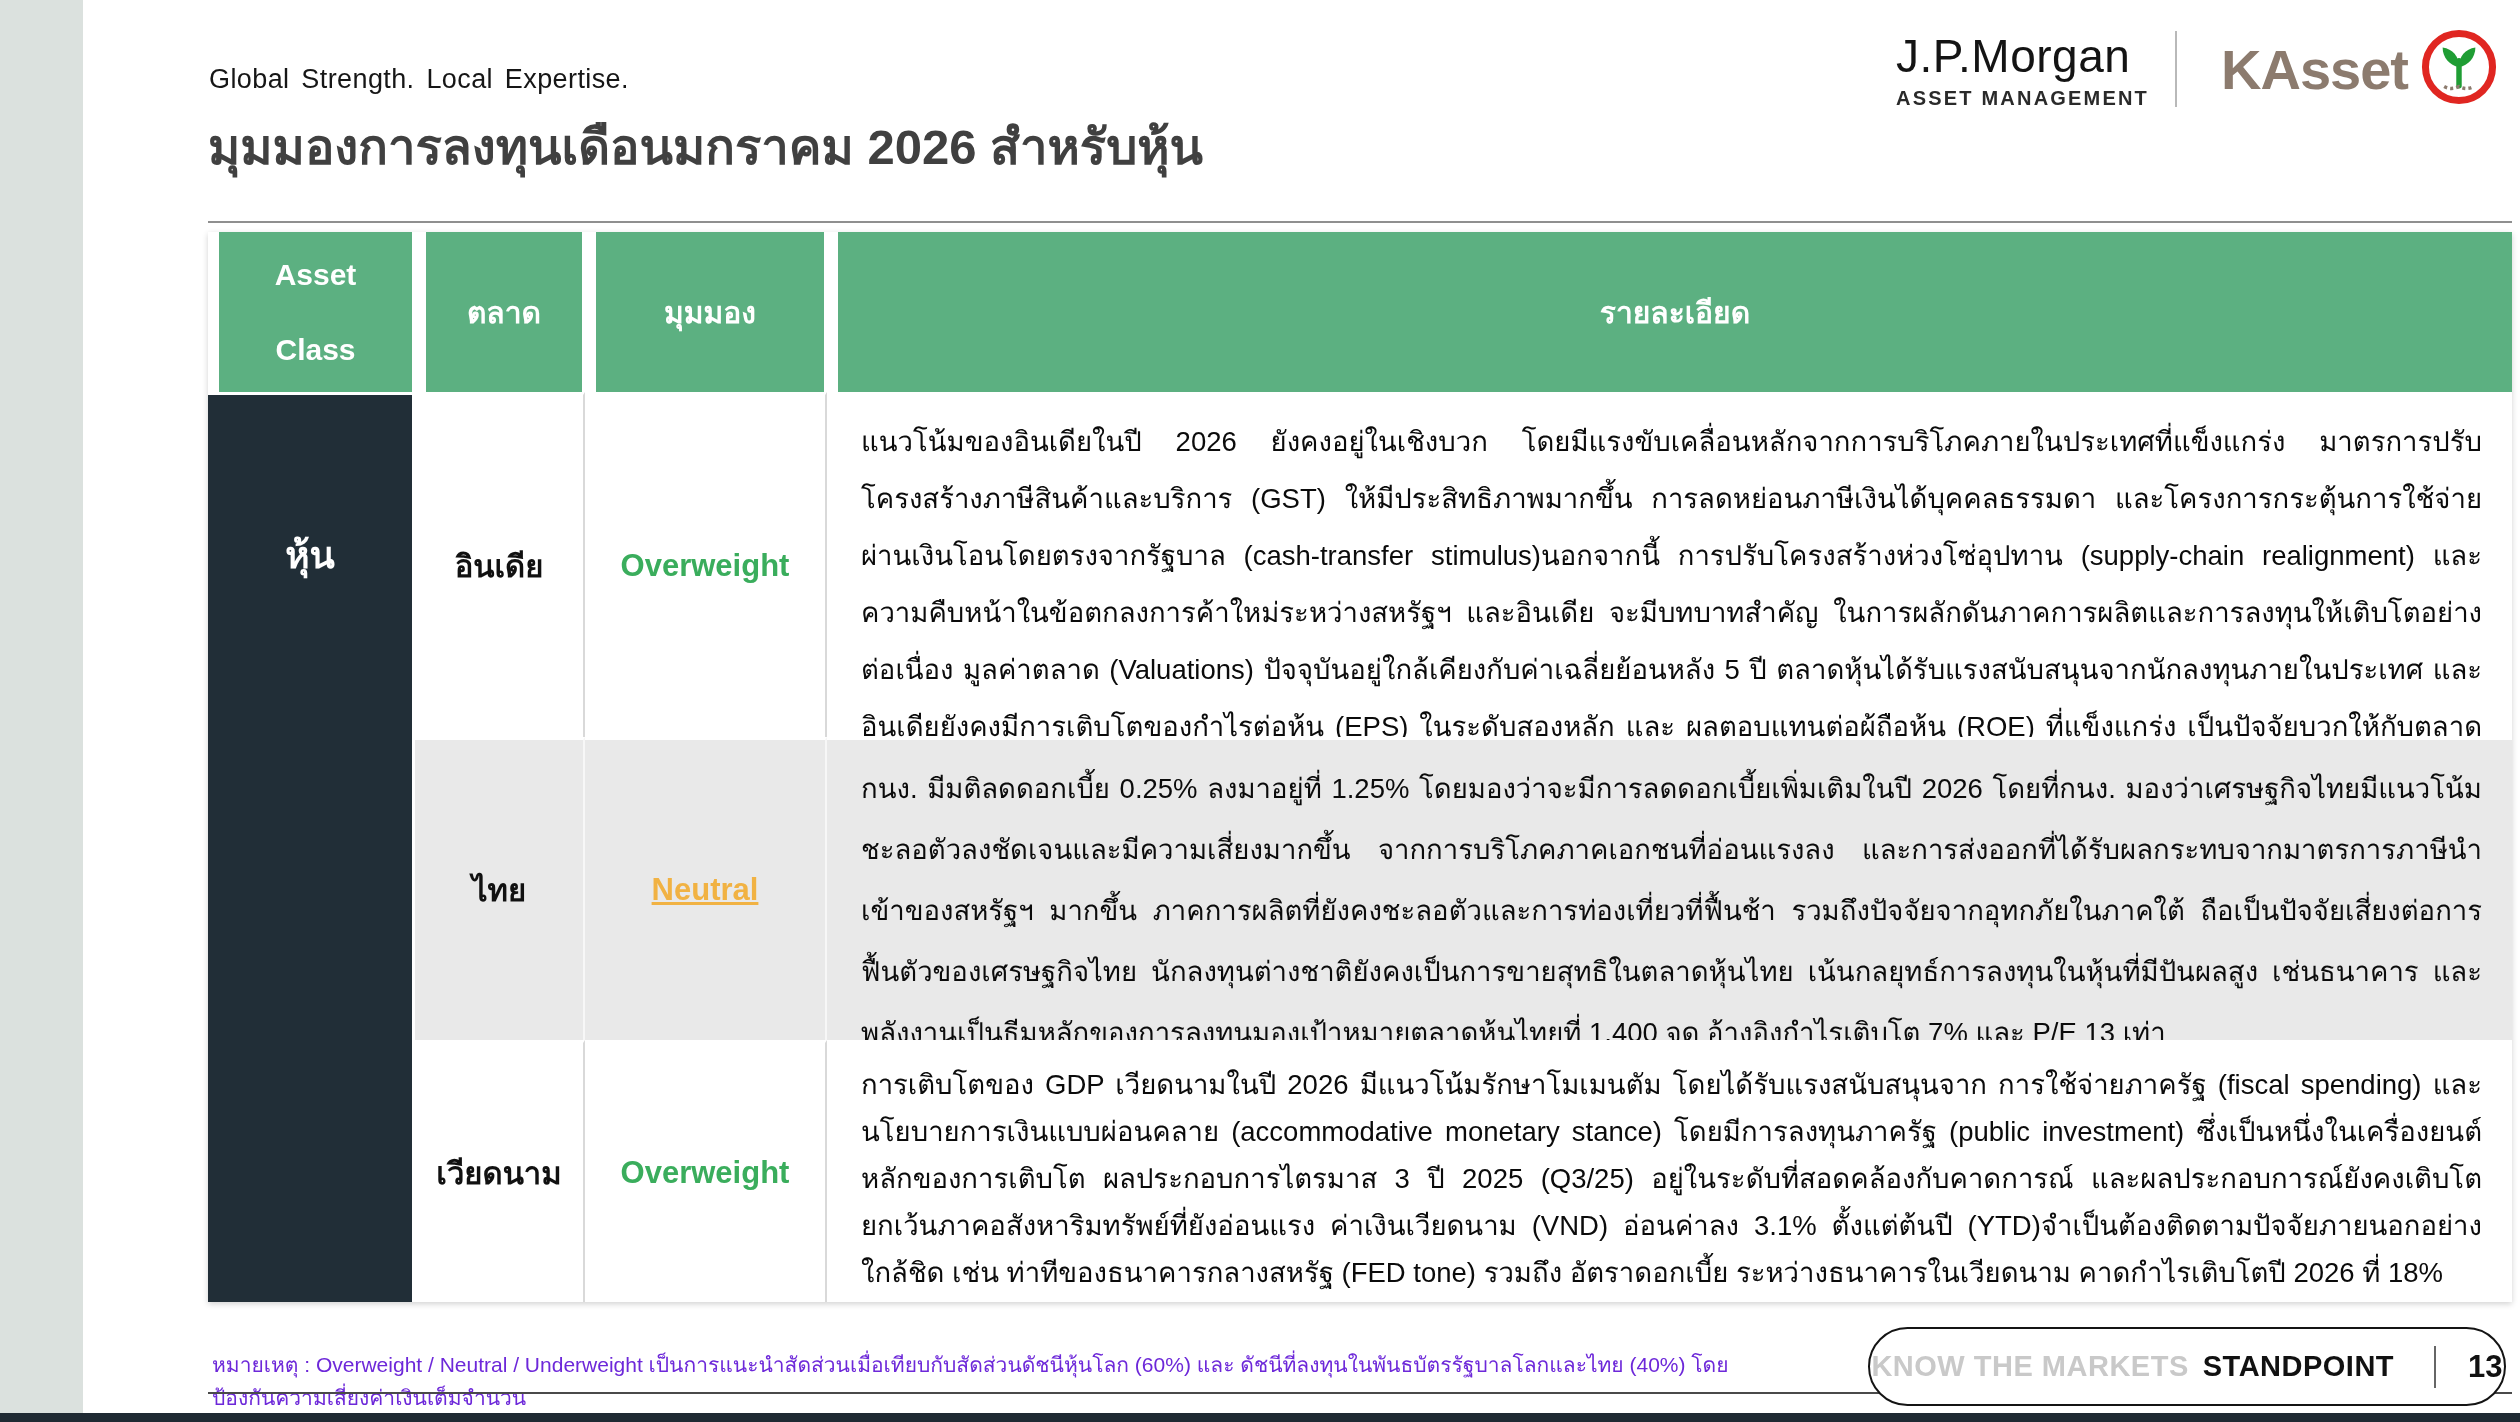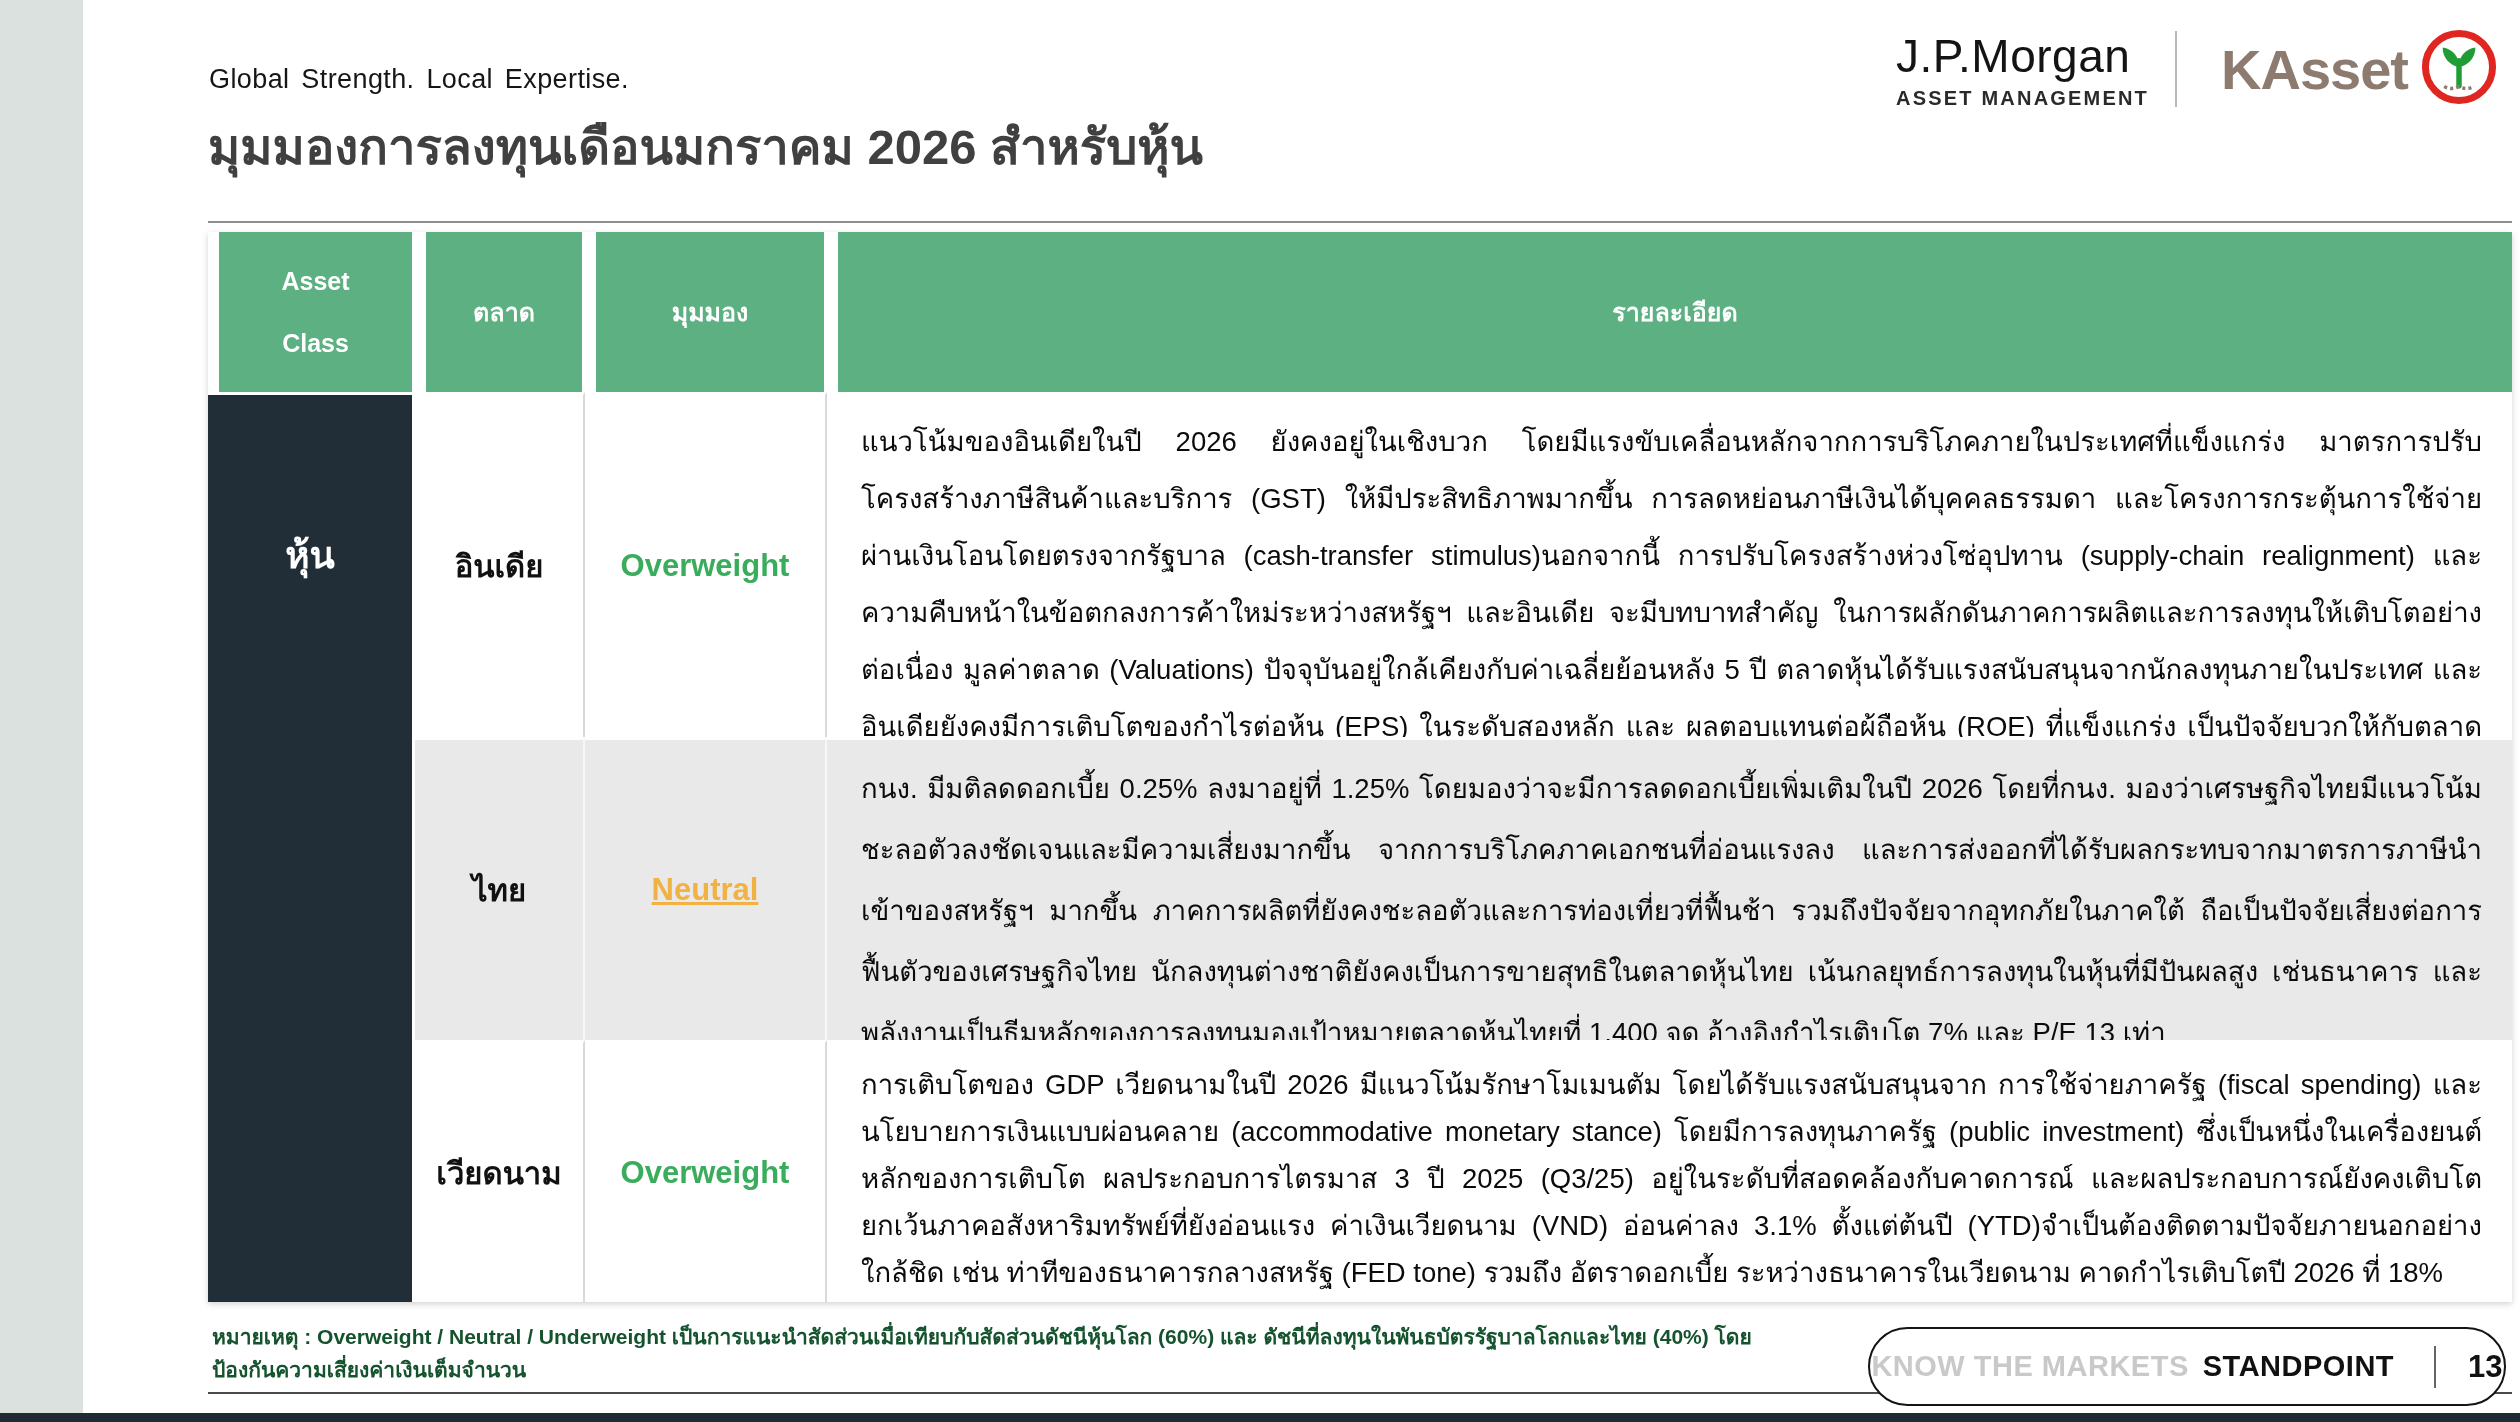--- a/index.html
+++ b/index.html
@@ -23,38 +23,38 @@
 
   
   .page-title { position:absolute; left:208px; top:108px; font-size:49px; font-weight:800; color:#404040; }
   .title-rule { position:absolute; left:208px; top:221px; width:2304px; border-top:2px solid #8f8f8f; }
 
   
   .outlook-table { position:absolute; left:208px; top:232px; width:2304px; display:grid;
     grid-template-columns:207px 170px 242px 1fr;
     grid-template-rows:160px 345px 303px 262px;
     box-shadow:0 2px 6px rgba(0,0,0,.18); }
-  .th { background:#5cb081; color:#fff; font-weight:700; font-size:25px;
+  .th { background:#5cb081; color:#fff; font-weight:700; font-size:30px;
     display:flex; align-items:center; justify-content:center; text-align:center;
     border-right:3px solid #fff; line-height:2.5; padding:0 28px;margin-left:11px; }
   .th.last { border-right:none; }
   .asset-cell { grid-column:1; grid-row:2/5; background:#212e37; color:#fff; font-size:37px; font-weight:700;
     display:flex; align-items:flex-start; justify-content:center; padding-top:130px;
     border-right:3px solid #fff; border-top:3px solid #fff; }
   .cell-market,.cell-view { display:flex; align-items:center; justify-content:center;
     font-weight:700; font-size:31px; border-right:2px solid #d9d9d9; border-top:3px solid #fff; }
   .cell-details { border-top:3px solid #fff; padding:18px 30px 0 34px; font-size:27.5px; color:#0b0b0b; text-align:justify; }
   .r1 { background:#ffffff; } .r2 { background:#e9e9e9; } .r3 { background:#ffffff; }
   .r2.cell-market,.r2.cell-view { border-right-color:#f7f7f7; }
   .r1.cell-details { line-height:57px; }
   .r2.cell-details { line-height:61px; }
   .r3.cell-details { line-height:47px; }
 
   
-  .footnote { position:absolute; left:212px; top:1320px; width:1560px; font-size:21px; font-weight:700; color:#14532d; }
+  .footnote { position:absolute; left:212px; top:1348px; width:1560px; font-size:21px; font-weight:400; color:#6d28d9; }
   .footer-rule { position:absolute; left:208px; top:1392px; width:2304px; border-top:2px solid #4a4a4a; }
   .footer-pill { position:absolute; left:1868px; top:1327px; width:638px; height:79px; background:#fff;
     border:2.5px solid #141414; border-radius:42px; display:flex; align-items:center; justify-content:center;
     gap:14px; z-index:5; }
   .brand-light { font-size:29px; font-weight:700; color:#c9c9c9; letter-spacing:.5px; }
   .brand-bold { font-size:29px; font-weight:800; color:#111; letter-spacing:.5px; }
   .pill-divider { width:2px; height:42px; background:#666; margin:0 18px 0 26px; }
   .page-number { font-size:31px; font-weight:600; color:#111; }
 </style>
 </head>

